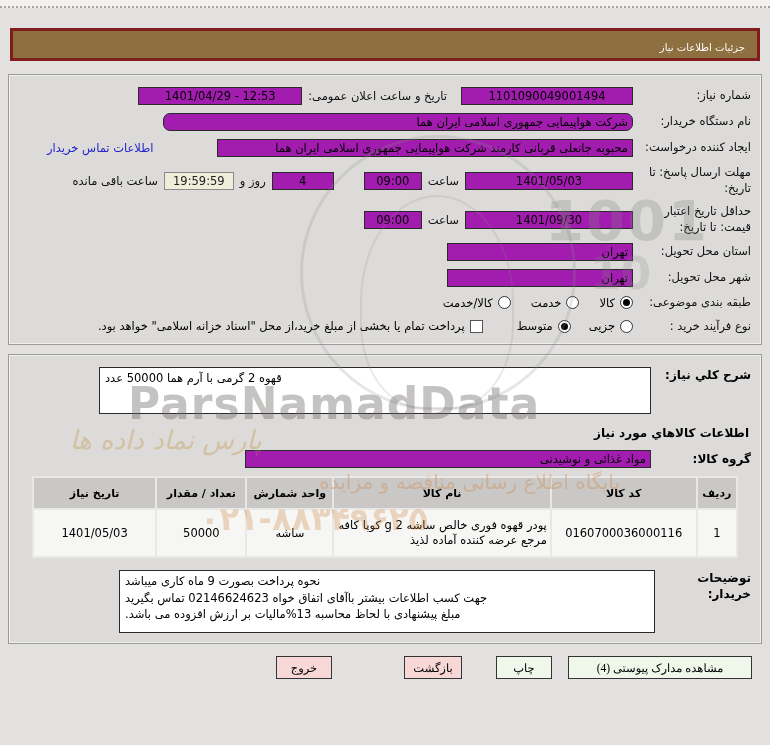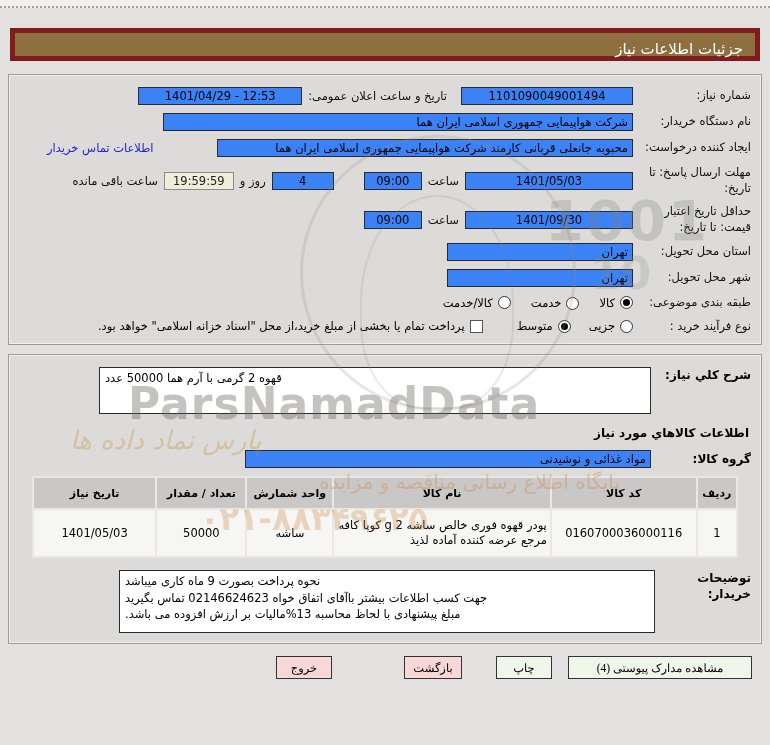--- a/index.html
+++ b/index.html
@@ -1,27 +1,27 @@
 <!DOCTYPE html>
 <html lang="fa"><head>
 <meta charset="utf-8">
 <style>
   html,body{margin:0;padding:0;}
   body{background:#cfcfcf;font-family:"DejaVu Sans",sans-serif;}
   .screen{position:relative;width:770px;height:745px;background:#e3e1e0;overflow:hidden;direction:rtl;}
   .top-strip{height:6px;background:#f2f1ef;border-bottom:2px dotted #a9a29a;}
-  .titlebar{margin:20px 10px 13px;height:33px;background:#8e6f3f;border:5px solid #7f1d1d;color:#fff;
-    font-size:15px;line-height:33px;padding:0 12px;box-sizing:border-box;text-align:right;}
+  .titlebar{margin:20px 10px 13px;height:33px;background:#8e6f3f;border:3px solid #7f1d1d;color:#fff;
+    font-size:10px;line-height:33px;padding:0 12px;box-sizing:border-box;text-align:right;}
   .panel{margin:0 8px 9px;border:1px solid #9b9b9b;box-shadow:inset 0 0 0 1px #efefee;background:#dcdbda;
     padding:12px 8px 8px 8px;position:relative;}
   .row{display:flex;align-items:center;margin-bottom:8px;padding:0 2px;position:relative;z-index:2;}
   .row.start{align-items:flex-start;}
   .lbl{width:118px;flex:none;font-size:11.5px;color:#101010;line-height:1.35;}
   .lbl2{font-size:11.5px;color:#101010;margin:0 6px;}
-  .vbox{background:#3b82f6;border:1px solid #2a2a2a;height:18px;line-height:17px;font-size:11.5px;
+  .vbox{background:#a21caf;border:1px solid #2a2a2a;height:18px;line-height:17px;font-size:11.5px;
     padding:0 4px;box-sizing:border-box;text-align:right;overflow:hidden;white-space:nowrap;}
   .num{text-align:center;direction:ltr;}
   .cdown{background:#efeeda;border:1px solid #8a8a8a;color:#222;}
   .link{color:#2323cb;font-size:11.5px;cursor:pointer;}
   .spacer{flex:1;}
   .radio{width:13px;height:13px;border:1px solid #333;border-radius:50%;background:#fff;display:inline-block;
     flex:none;box-sizing:border-box;}
   .radio.checked{position:relative;}
   .radio.checked::after{content:'';position:absolute;left:2px;top:2px;width:7px;height:7px;background:#000;border-radius:50%;}
   .radio.checked{position:relative;}
@@ -60,21 +60,21 @@
 
     <div class="row">
       <span class="lbl">شماره نیاز:</span>
       <span class="vbox num" style="width:172px;">1101090049001494</span>
       <span class="lbl2" style="margin-right:14px;">تاریخ و ساعت اعلان عمومی:</span>
       <span class="vbox num" style="width:164px;">1401/04/29 - 12:53</span>
     </div>
 
     <div class="row">
       <span class="lbl">نام دستگاه خریدار:</span>
-      <span class="vbox" style="width:470px;">شرکت هواپیمایی جمهوری اسلامی ایران هما</span>
+      <span class="vbox" style="width:470px;border-radius:7px;">شرکت هواپیمایی جمهوری اسلامی ایران هما</span>
     </div>
 
     <div class="row">
       <span class="lbl">ایجاد کننده درخواست:</span>
       <span class="vbox" style="width:416px;">محبوبه جانعلی قربانی کارمند شرکت هواپیمایی جمهوری اسلامی ایران هما</span>
       <span class="spacer"></span>
       <span class="link" style="margin-left:28px;">اطلاعات تماس خریدار</span>
     </div>
 
     <div class="row">
@@ -104,21 +104,21 @@
       <span class="lbl">شهر محل تحویل:</span>
       <span class="vbox" style="width:186px;">تهران</span>
     </div>
 
     <div class="row">
       <span class="lbl">طبقه بندی موضوعی:</span>
       <span class="opt" style="margin-left:20px;">
         <span class="radio checked"></span>
         <span>کالا</span>
       </span>
-      <span class="opt" style="margin-left:20px;align-items:flex-end;">
+      <span class="opt" style="margin-left:20px;">
         <span class="radio"></span>
         <span>خدمت</span>
       </span>
       <span class="opt">
         <span class="radio"></span>
         <span>کالا/خدمت</span>
       </span>
     </div>
 
     <div class="row" style="margin-bottom:2px;">

